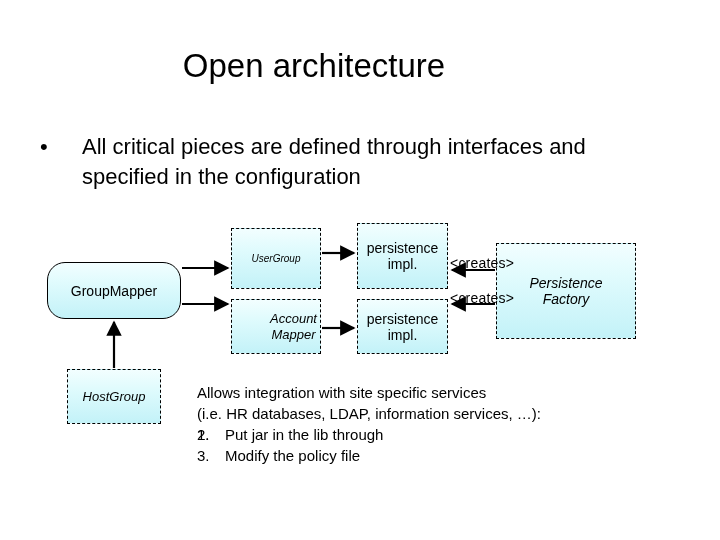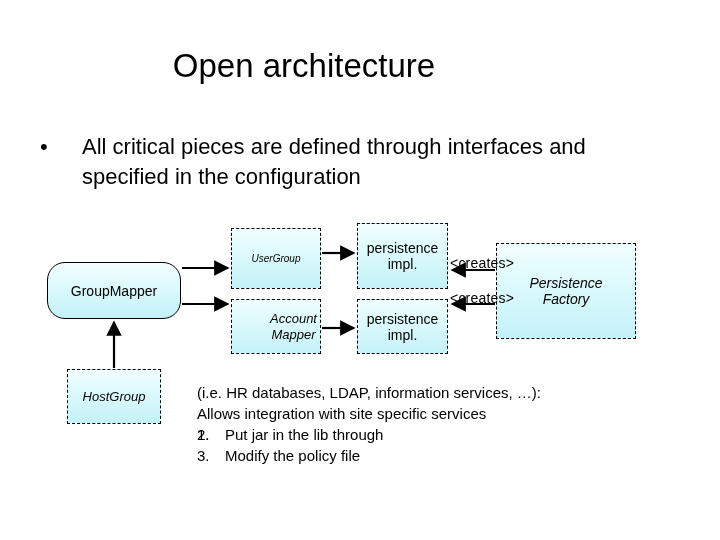--- a/index.html
+++ b/index.html
@@ -20,20 +20,21 @@
   #slide-title {
     position: absolute;
     left: 0;
     top: 47px;
     width: 608px;
     text-align: center;
     font-size: 33px;
     font-weight: normal;
     letter-spacing: 0px;
     color: #000;
+    padding-left: 10px;
   }
 
   
   #bullet-block {
     position: absolute;
     left: 38px;
     top: 132px;
     width: 640px;
     font-size: 22px;
     line-height: 30px;
@@ -193,22 +194,22 @@
 
   <div class="node dashed italic" id="node-hostgroup">
     <span class="label">HostGroup</span>
   </div>
 
   <span class="edge-label" id="label-creates-1">&lt;creates&gt;</span>
   <span class="edge-label" id="label-creates-2">&lt;creates&gt;</span>
 </div>
 
 <div id="note-block">
+  <span class="note-line">Allows integration with site specific services</span>
   <span class="note-line">(i.e. HR databases, LDAP, information services, …):</span>
-  <span class="note-line">Allows integration with site specific services</span>
 
   <span class="note-num-line">
     <span class="note-num">1.</span>
   </span>
   <span class="note-num-line">
     <span class="note-num">2.</span>
     <span>Put jar in the lib through</span>
   </span>
   <span class="note-num-line">
     <span class="note-num">3.</span>

